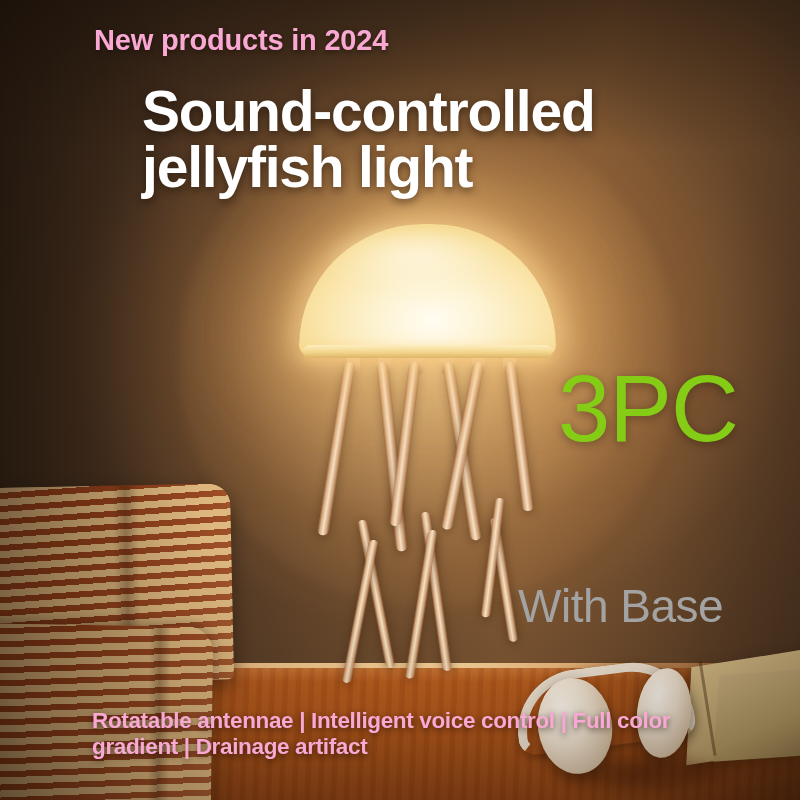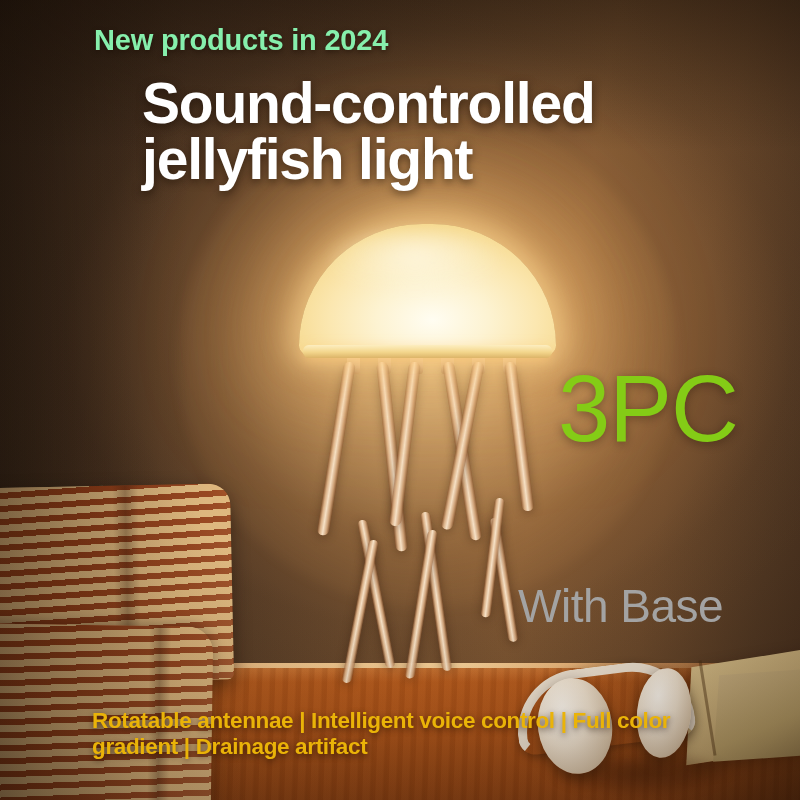--- a/index.html
+++ b/index.html
@@ -283,28 +283,28 @@
     background: rgba(70,44,16,0.45);
     transform: rotate(-9deg);
   }
 
   
   .eyebrow {
     position: absolute;
     left: 94px; top: 24px;
     font-size: 29px;
     font-weight: bold;
-    color: #86efac;
+    color: #f9a8d4;
     letter-spacing: -0.2px;
     text-shadow: 0 2px 5px rgba(25,12,4,0.55);
     white-space: nowrap;
   }
   .headline {
     position: absolute;
-    left: 142px; top: 76px;
+    left: 142px; top: 84px;
     width: 600px;
     font-size: 57px;
     font-weight: bold;
     line-height: 0.98;
     color: #ffffff;
     letter-spacing: -1.2px;
     text-shadow: 0 3px 9px rgba(25,12,4,0.55);
   }
   .badge-3pc {
     position: absolute;
@@ -325,21 +325,21 @@
     letter-spacing: -0.5px;
     line-height: 1;
   }
   .features {
     position: absolute;
     left: 92px; top: 708px;
     width: 660px;
     font-size: 22.5px;
     font-weight: bold;
     line-height: 1.16;
-    color: #eab308;
+    color: #f9a8d4;
     letter-spacing: -0.35px;
     text-shadow: 0 2px 6px rgba(30,14,4,0.65);
   }
 </style>
 </head>
 <body>
 
 <div id="scene">
 
   <div class="wall"></div>

